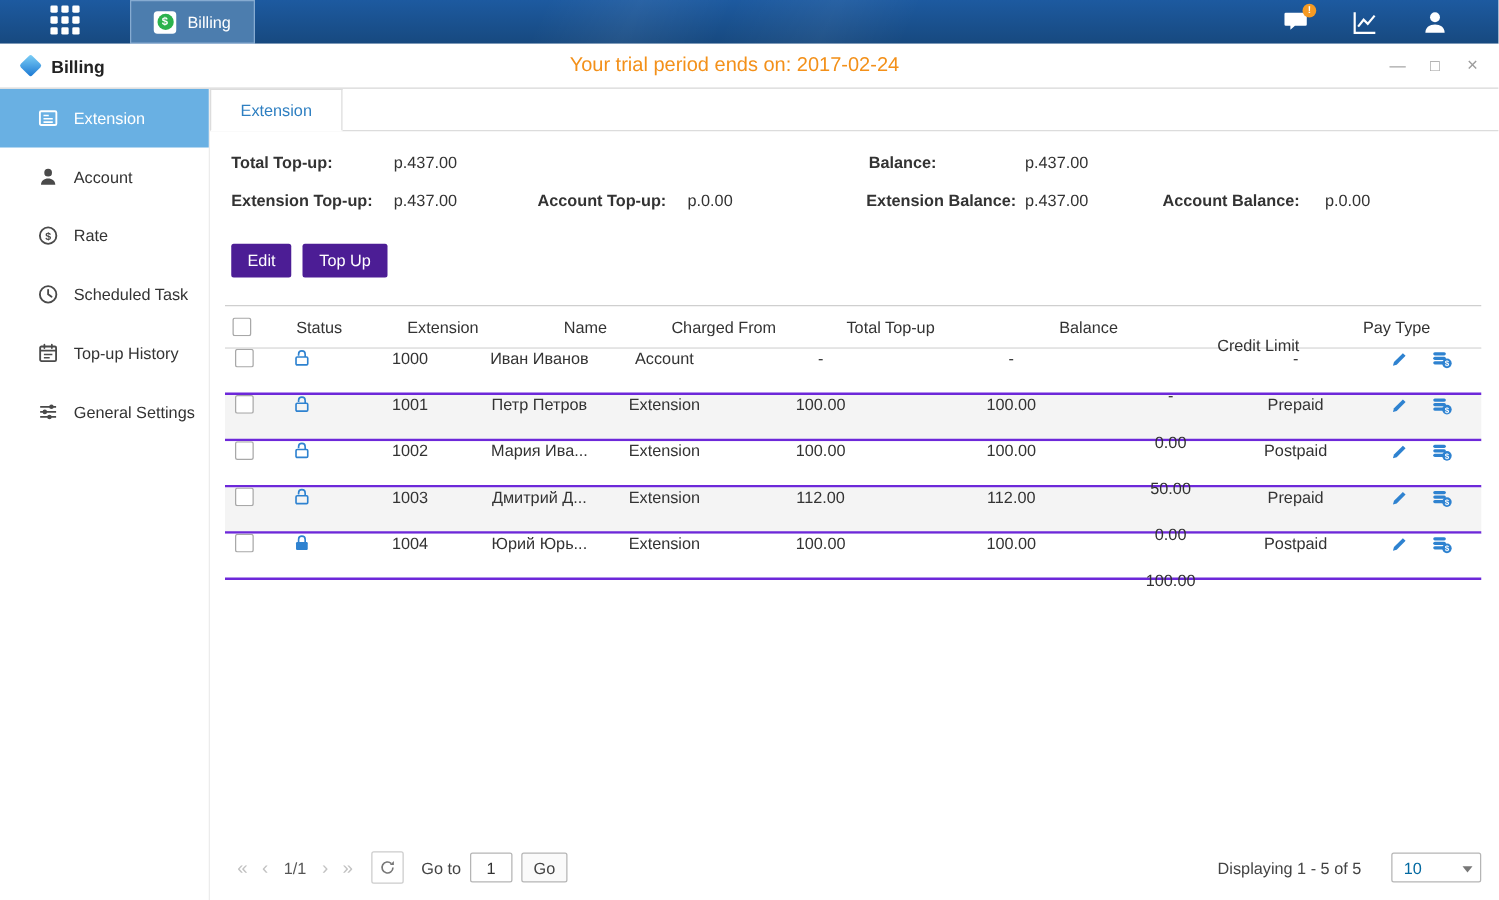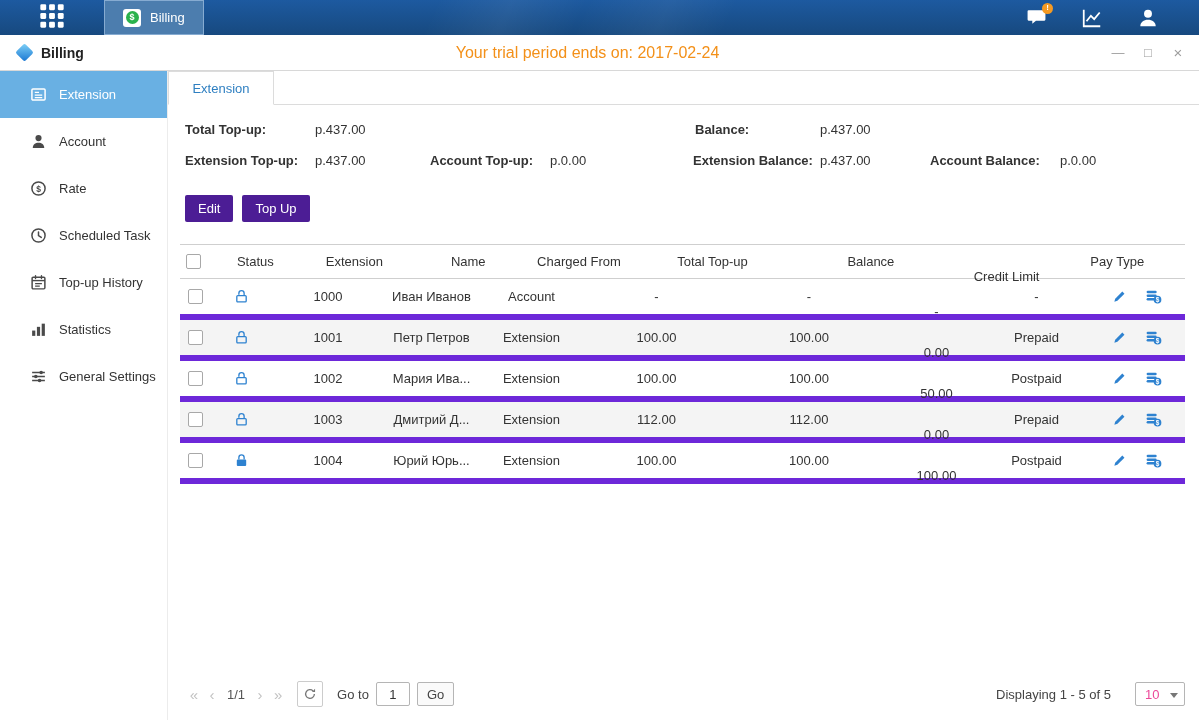--- a/index.html
+++ b/index.html
@@ -45,21 +45,21 @@
   .sum-label{position:absolute;font-weight:bold;color:#333;white-space:nowrap;}
   .sum-value{position:absolute;color:#333;white-space:nowrap;}
 
   
   .actions{display:flex;gap:9px;padding-left:17px;margin-top:4px;flex:0 0 27px;}
   .btn{height:27px;padding:0 13px;background:#4c1d95;color:#fff;border:none;border-radius:2px;font-size:13px;font-family:inherit;cursor:pointer;}
 
   
   .table{margin:22px 14px 0 12px;}
   .thead{height:33px;display:flex;align-items:center;border-top:1px solid #cfcfcf;border-bottom:1px solid #cfcfcf;color:#333;gap:20px;}
-  .trow{height:35px;display:flex;align-items:center;border-bottom:6px solid #6d28d9;background:#fff;}
+  .trow{height:35px;display:flex;align-items:flex-start;border-bottom:2px solid #6d28d9;background:#fff;}
   .trow.alt{background:#f4f4f4;}
   .cell{display:flex;align-items:center;justify-content:center;text-align:center;box-sizing:border-box;overflow:hidden;white-space:nowrap;}
   .col-check{width:30px;}
   .col-status{width:62px;}
   .col-ext{width:112px;}
   .col-name{width:95px;}
   .col-charged{width:105px;}
   .col-topup{width:145px;}
   .col-balance{width:160px;}
   .col-credit{width:95px;margin-top:30px;}
@@ -72,21 +72,21 @@
   
   .pagination{margin-top:auto;display:flex;align-items:center;padding:0 14px 0 17px;height:32px;flex:0 0 32px;}
   .pg-arrow{width:18px;text-align:center;color:#c2c2c2;font-size:15px;cursor:pointer;user-select:none;}
   .pg-info{color:#555;margin:0 6px;}
   .pg-refresh{width:24px;height:24px;border:1px solid #ccc;border-radius:2px;display:flex;align-items:center;justify-content:center;color:#777;margin-left:10px;cursor:pointer;background:#fff;}
   .pg-goto-label{margin-left:14px;color:#444;}
   .pg-input{width:28px;height:20px;border:1px solid #b5b5b5;border-radius:2px;text-align:center;font-size:13px;font-family:inherit;margin:0 7px;color:#333;}
   .pg-go{height:24px;padding:0 9px;border:1px solid #b5b5b5;border-radius:2px;background:#fafafa;color:#444;font-size:13px;font-family:inherit;cursor:pointer;}
   .pg-right{margin-left:auto;display:flex;align-items:center;gap:24px;}
   .pg-display{color:#444;}
-  .pg-select{width:50px;height:24px;border:1px solid #b5b5b5;border-radius:2px;display:flex;align-items:center;padding-left:9px;position:relative;box-sizing:border-box;cursor:pointer;background:#fff;color:#ec4899;}
+  .pg-select{width:72px;height:24px;border:1px solid #b5b5b5;border-radius:2px;display:flex;align-items:center;padding-left:9px;position:relative;box-sizing:border-box;cursor:pointer;background:#fff;color:#0369a1;}
   .pg-select .caret{position:absolute;right:6px;top:10px;width:0;height:0;border-left:4px solid transparent;border-right:4px solid transparent;border-top:5px solid #777;}
 </style>
 </head>
 <body>
 
 <div class="screen">
 
   <div class="topbar">
     <div class="apps-btn">
       <span>
@@ -186,30 +186,20 @@
       <div class="side-item">
         <span class="sicon">
           <svg width="17" height="17" viewBox="0 0 16 16">
               <rect x="2" y="3" width="12" height="11" rx="1" fill="none" stroke="currentColor" stroke-width="1.4"></rect>
               <path d="M2 6.2h12" stroke="currentColor" stroke-width="1.3"></path>
               <path d="M5.2 1.6v2.6M10.8 1.6v2.6" stroke="currentColor" stroke-width="1.3" stroke-linecap="round"></path>
               <path d="M4.8 9h6.4M4.8 11.5h4.4" stroke="currentColor" stroke-width="1.2"></path>
             </svg>
         </span>
         <span>Top-up History</span>
-      </div>
-      <div class="side-item">
-        <span class="sicon">
-          <svg width="17" height="17" viewBox="0 0 16 16">
-              <rect x="2" y="9" width="3" height="5" fill="currentColor"></rect>
-              <rect x="6.5" y="5.5" width="3" height="8.5" fill="currentColor"></rect>
-              <rect x="11" y="2.5" width="3" height="11.5" fill="currentColor"></rect>
-            </svg>
-        </span>
-        <span>Statistics</span>
       </div>
       <div class="side-item">
         <span class="sicon">
           <svg width="17" height="17" viewBox="0 0 16 16">
               <path d="M2 4.2h12M2 8h12M2 11.8h12" stroke="currentColor" stroke-width="1.3"></path>
               <circle cx="10.5" cy="4.2" r="1.7" fill="currentColor"></circle>
               <circle cx="5.5" cy="8" r="1.7" fill="currentColor"></circle>
               <circle cx="9" cy="11.8" r="1.7" fill="currentColor"></circle>
             </svg>
         </span>

